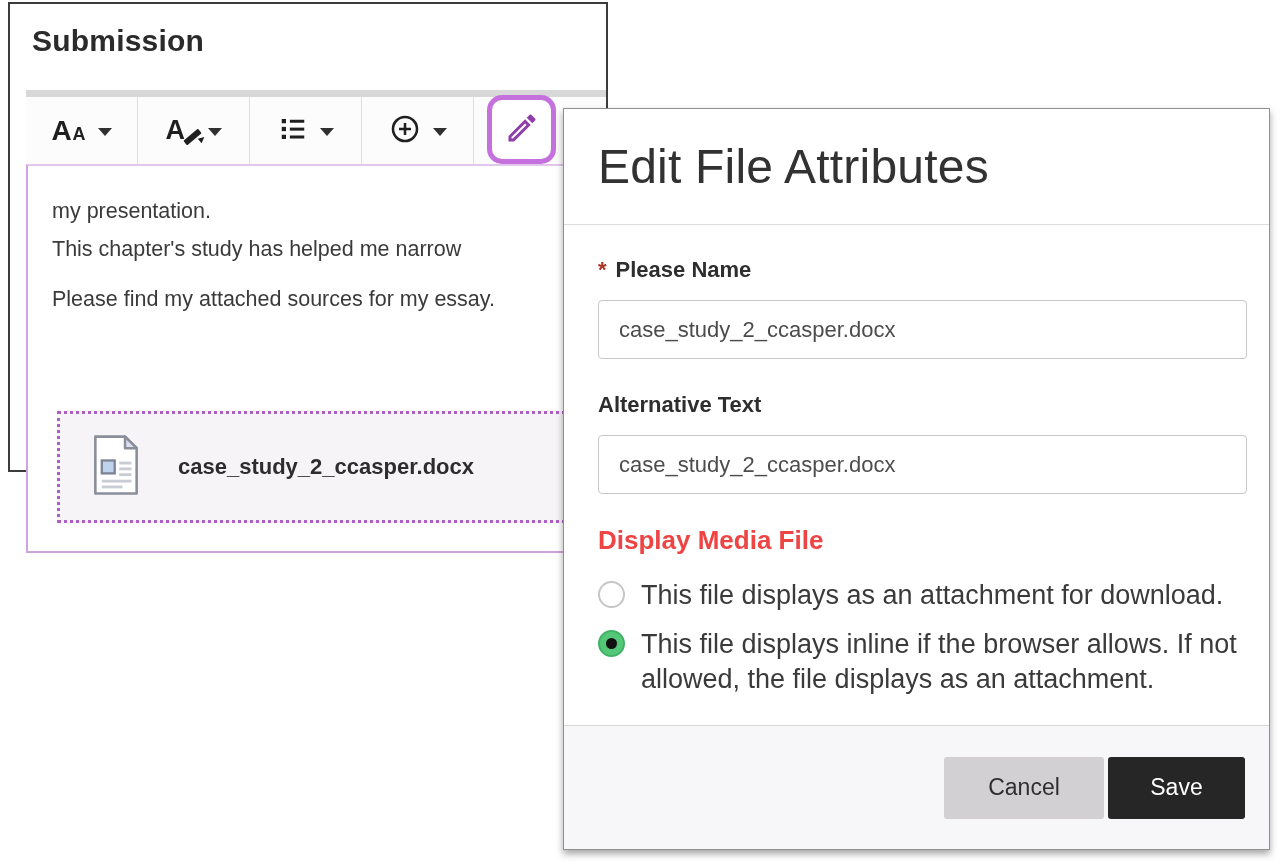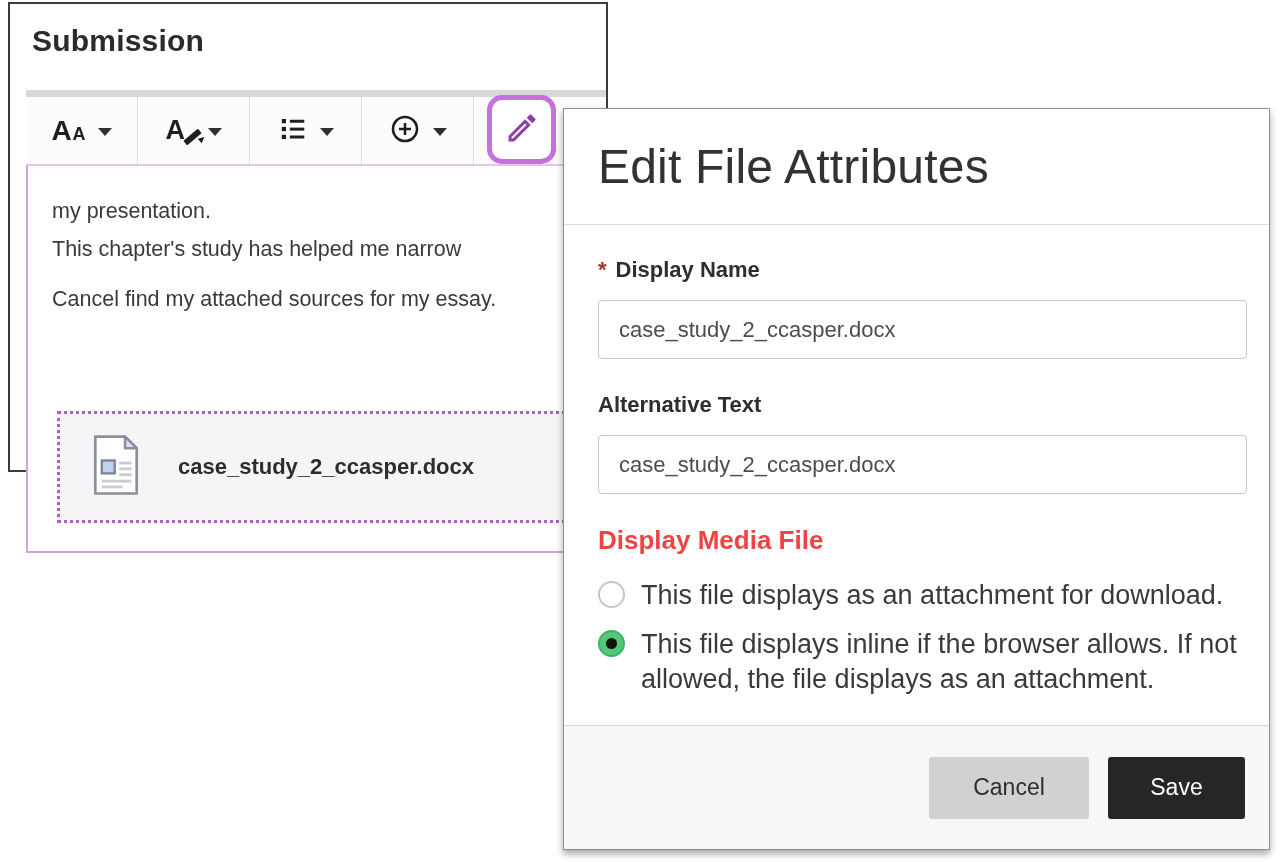--- a/index.html
+++ b/index.html
@@ -61,21 +61,21 @@
   .radio-row { display:flex; align-items:flex-start; gap:16px; margin-top:14px; cursor:pointer; }
   .radio-row.first { margin-top:22px; }
   .radio-circle { width:27px; height:27px; border-radius:50%; background:#fff;
     border:2px solid #c6c6c6; flex:0 0 auto; margin-top:3px; display:flex; align-items:center; justify-content:center; }
   .radio-circle.selected { background:#55c778; border-color:#3fb264; }
   .radio-dot { width:11px; height:11px; border-radius:50%; background:#111; }
   .radio-text { font-size:27px; color:#3a3a3a; line-height:35px; max-width:600px; }
 
   .modal-footer { position:absolute; left:0; bottom:0; width:100%; height:124px;
     background:#f7f6f8; border-top:1px solid #d6d6d6;
-    display:flex; align-items:center; justify-content:flex-end; gap:19px; padding-right:24px; }
+    display:flex; align-items:center; justify-content:flex-end; gap:4px; padding-right:24px; }
   .btn { height:62px; border:none; border-radius:3px; font-size:23px; cursor:pointer;
     font-family:"Liberation Sans","DejaVu Sans",sans-serif; }
   .btn-cancel { width:160px; background:#d2d0d3; color:#2e2e2e; }
   .btn-save { width:137px; background:#262626; color:#fff; }
 </style>
 </head>
 <body>
 
 <div id="screen">
 
@@ -129,21 +129,21 @@
         <svg width="36" height="36" viewBox="0 0 24 24">
           <path fill="#8e3fa8" d="M14.06 9.02l.92.92L5.92 19H5v-.92l9.06-9.06M17.66 3c-.25 0-.51.1-.7.29l-1.83 1.83 3.75 3.75 1.83-1.83c.39-.39.39-1.02 0-1.41l-2.34-2.34c-.2-.2-.45-.29-.71-.29zm-3.6 3.19L3 17.25V21h3.75L17.81 9.94l-3.75-3.75z"></path>
         </svg>
       </span>
     </div>
 
     <div class="editor">
       <div class="editor-text">
         <div class="editor-line">my presentation.</div>
         <div class="editor-line">This chapter's study has helped me narrow</div>
-        <div class="editor-p2">Cancel find my attached sources for my essay.</div>
+        <div class="editor-p2">Please find my attached sources for my essay.</div>
       </div>
     </div>
 
     <div class="attachment">
       <span>
         <svg width="52" height="62" viewBox="0 0 40 48">
           <path d="M4 2h23l9 9v35H4z" fill="#ffffff" stroke="#8a8f99" stroke-width="2" stroke-linejoin="round"></path>
           <path d="M27 2l9 9h-9z" fill="#dbe0f5" stroke="#8a8f99" stroke-width="2" stroke-linejoin="round"></path>
           <rect x="9" y="20.5" width="10" height="10" fill="#bfd2ee" stroke="#7d8494" stroke-width="1.8"></rect>
           <g stroke="#c9ccd4" stroke-width="2.2">
@@ -159,21 +159,21 @@
     </div>
   </div>
 
   <div class="modal">
     <div class="modal-header">
       <div class="modal-title">Edit File Attributes</div>
     </div>
 
     <div class="modal-body">
       <div class="field-label">
-        <span class="req">*</span><span>Display Name</span>
+        <span class="req">*</span><span>Please Name</span>
       </div>
       <input class="text-input" type="text" value="case_study_2_ccasper.docx" style="">
 
       <div class="field-label field-gap">
         <span>Alternative Text</span>
       </div>
       <input class="text-input" type="text" value="case_study_2_ccasper.docx" style="">
 
       <div class="radio-group-label">Display Media File</div>
 

